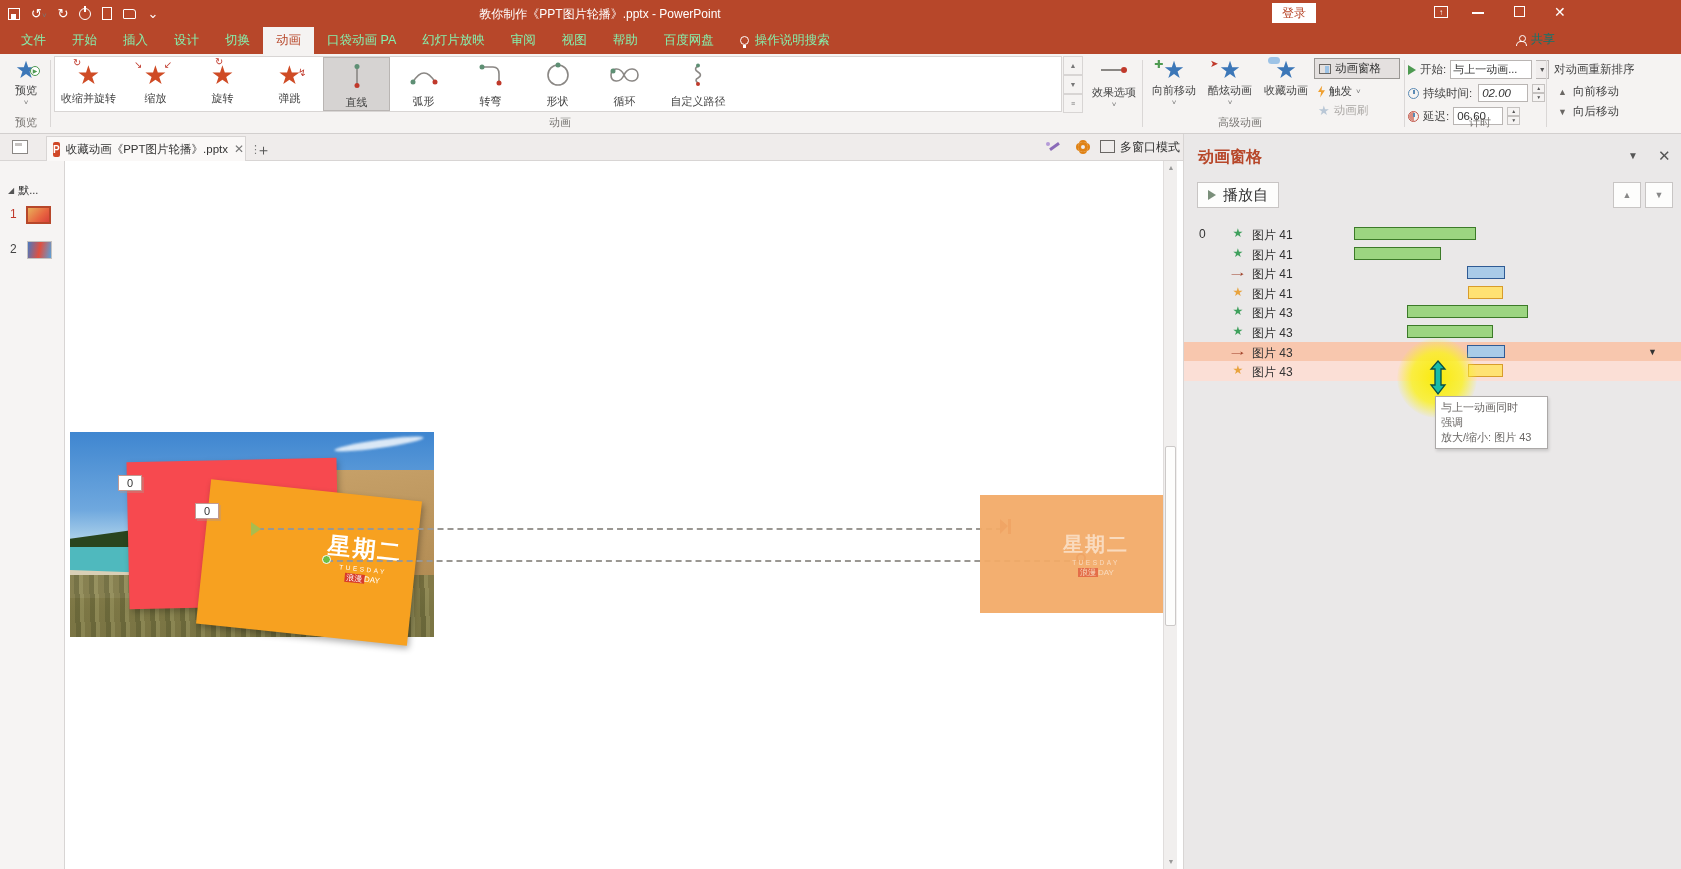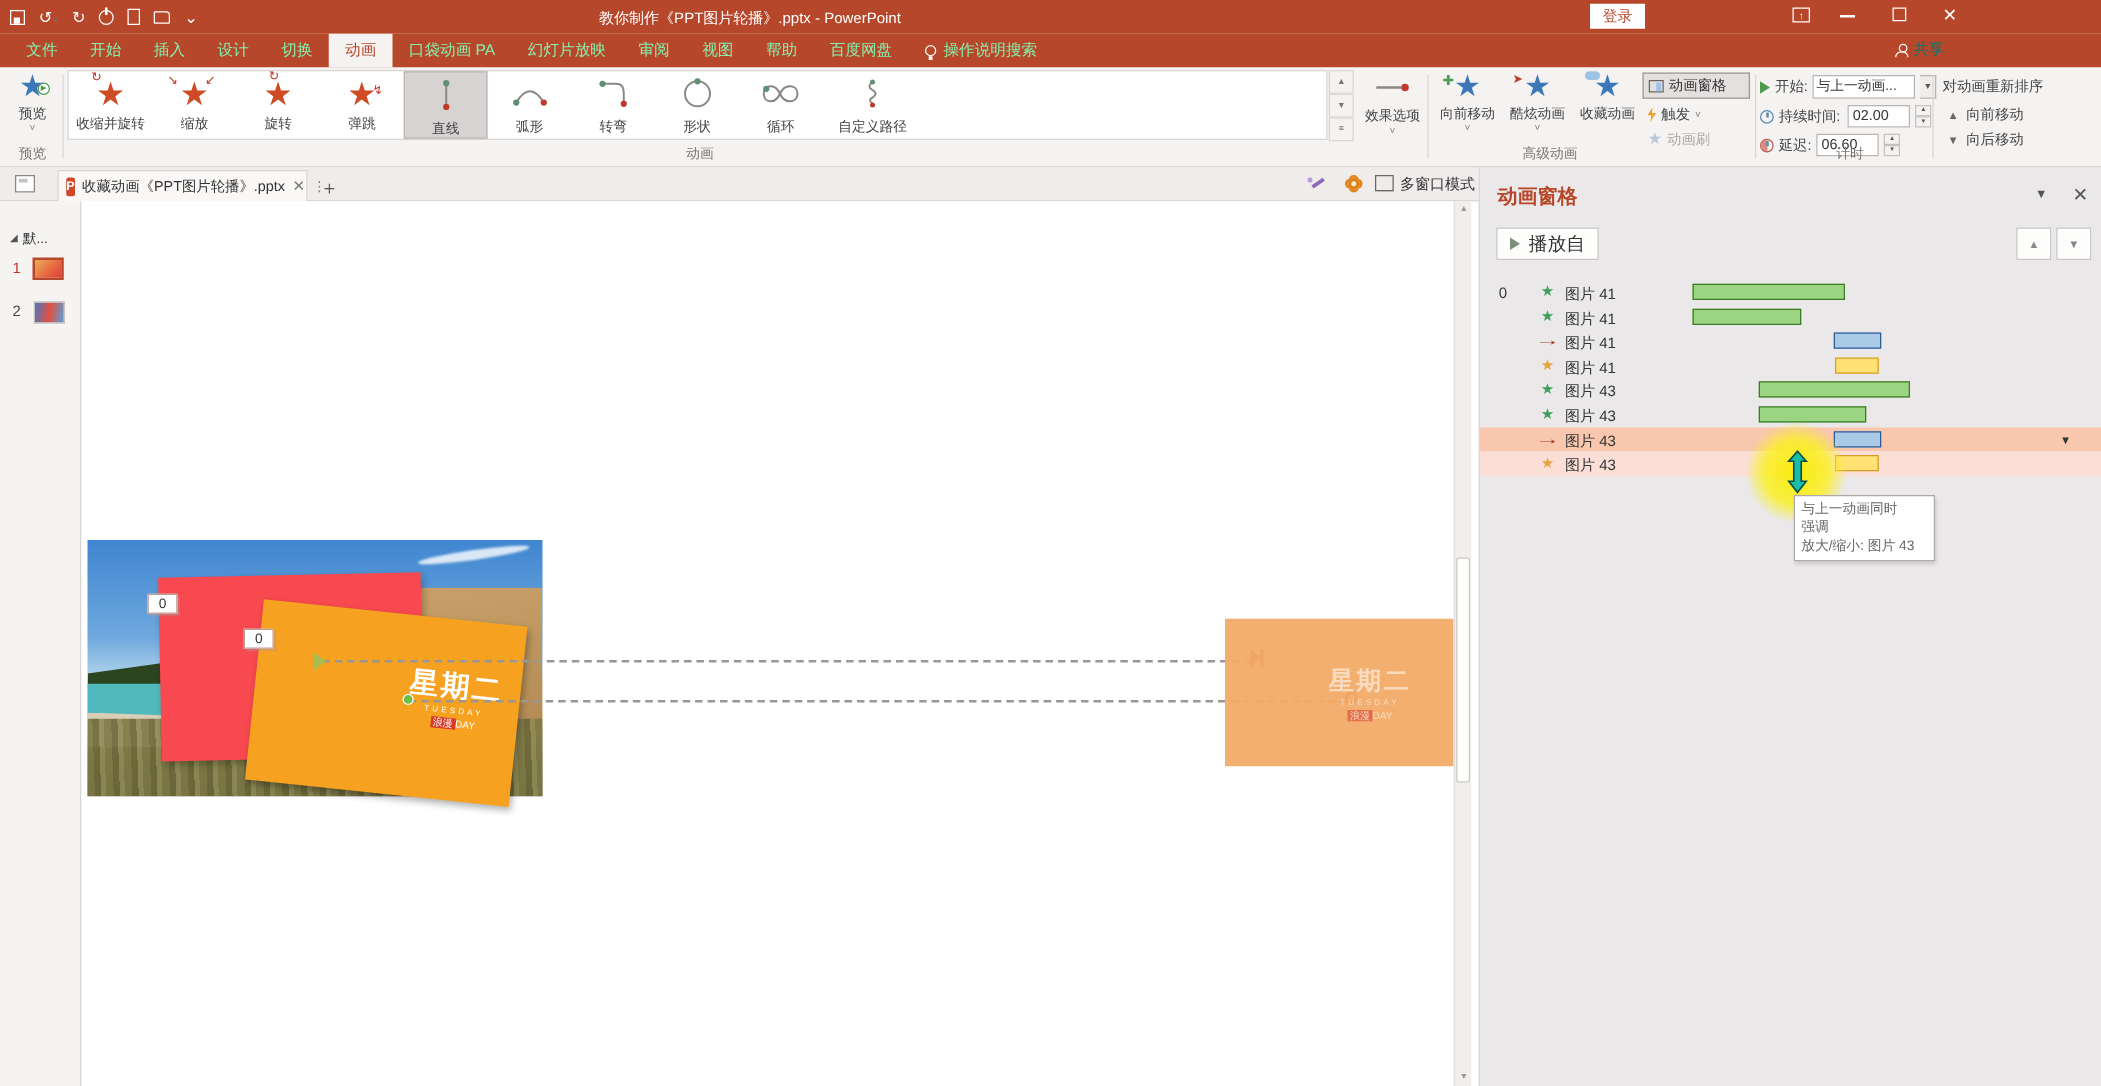--- a/index.html
+++ b/index.html
@@ -377,21 +377,21 @@
     <div class="abs timing">
       <div class="trow" style="left:4px; top:6px;">
         <span class="play-ic"></span>
         <span class="tlabel">开始:</span>
         <span class="combo">与上一动画...</span>
         <span class="combo-arrow">▼</span>
       </div>
       <div class="trow" style="left:4px; top:30px;">
         <span class="clock-ic"></span>
         <span class="tlabel">持续时间:</span>
-        <input class="tinput" style="margin-left: 2px;" readonly="" value="02.00">
+        <input class="tinput" style="margin-left: 2px; font-style: italic;" readonly="" value="02.00">
         <span class="spin">
             <span>▲</span>
             <span>▼</span>
           </span>
       </div>
       <div class="trow" style="left:4px; top:53px;align-items:center;">
         <span class="clock-ic red"></span>
         <span class="tlabel">延迟:</span>
         <input class="tinput" style="" readonly="" value="06.60">
         <span class="spin">

